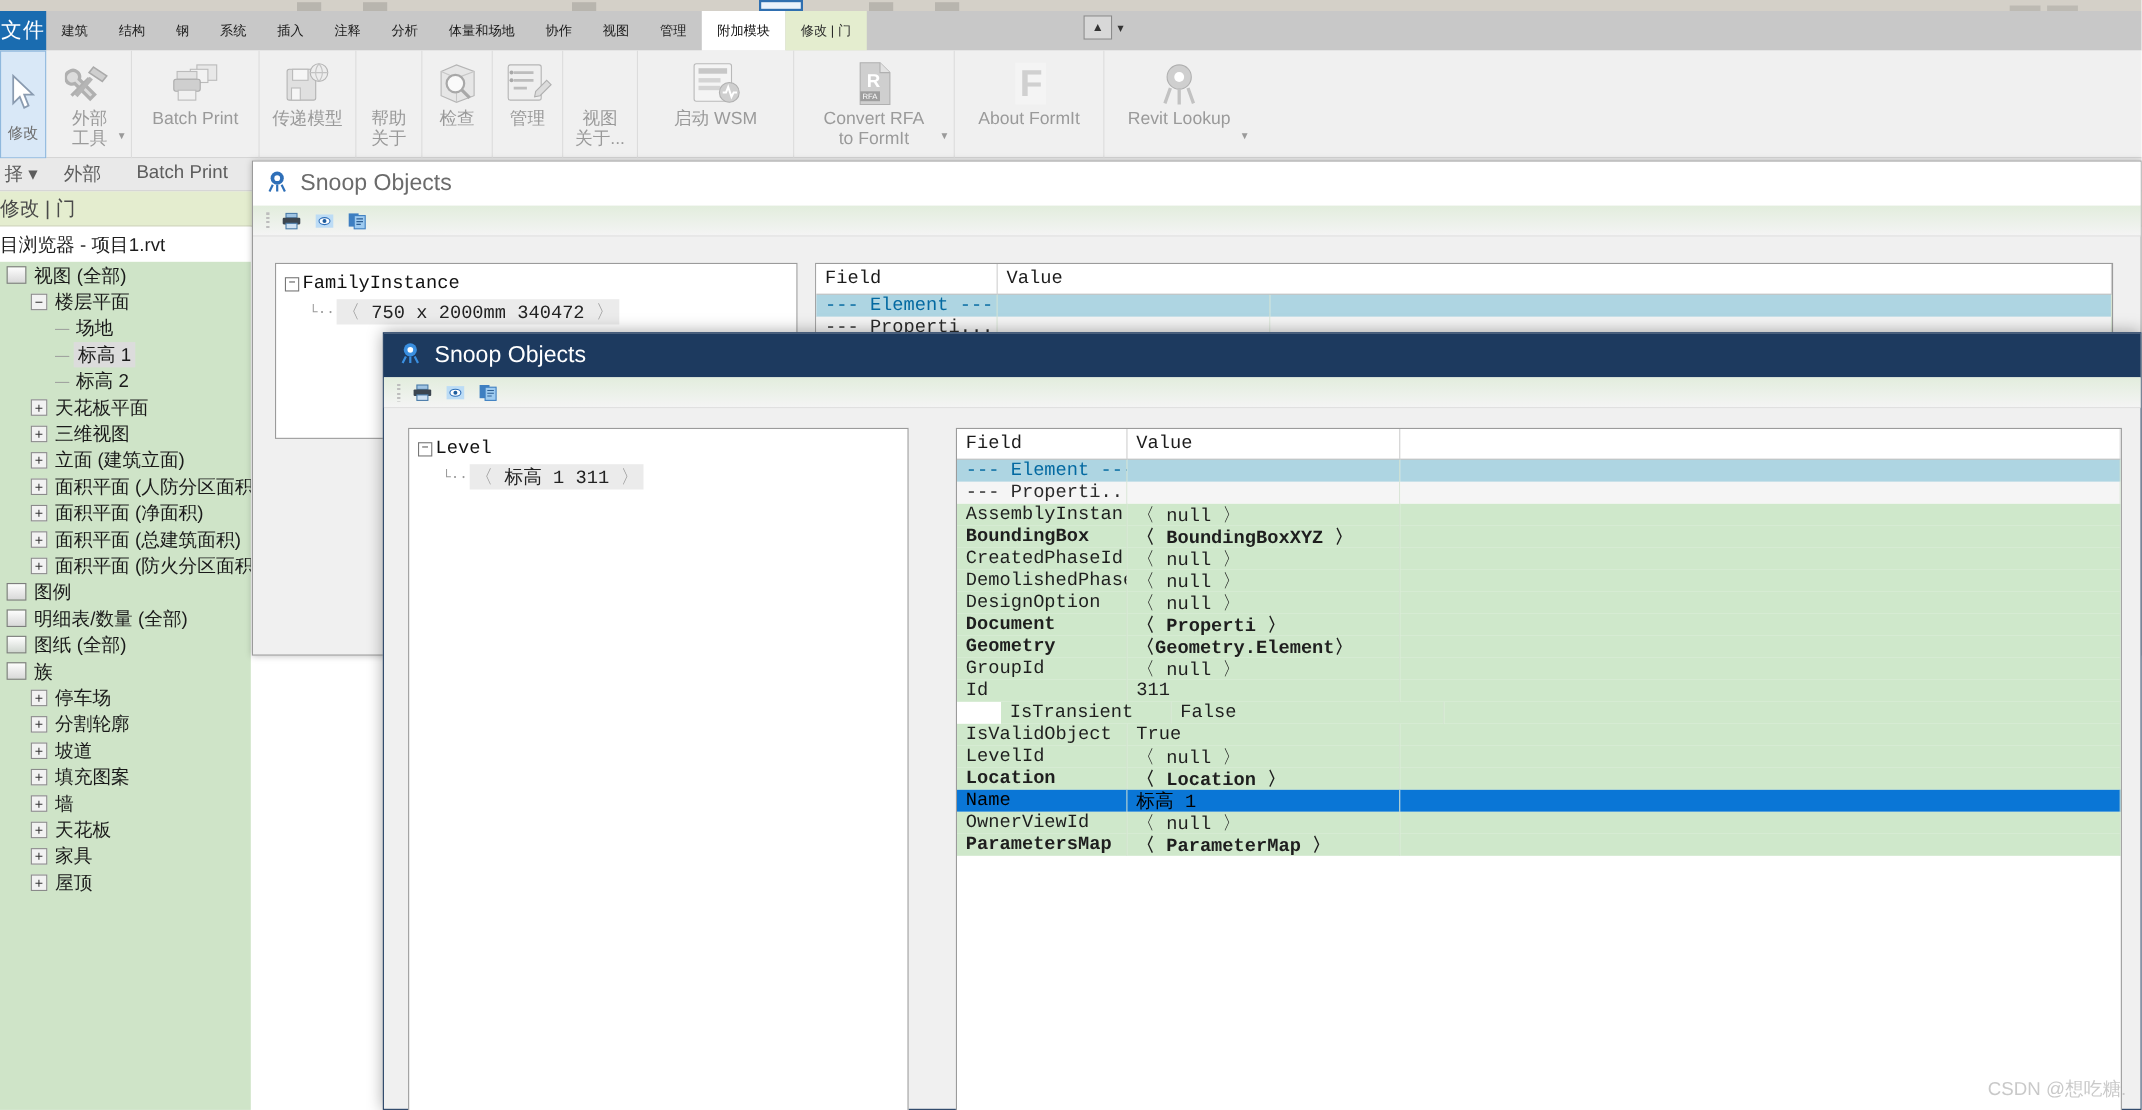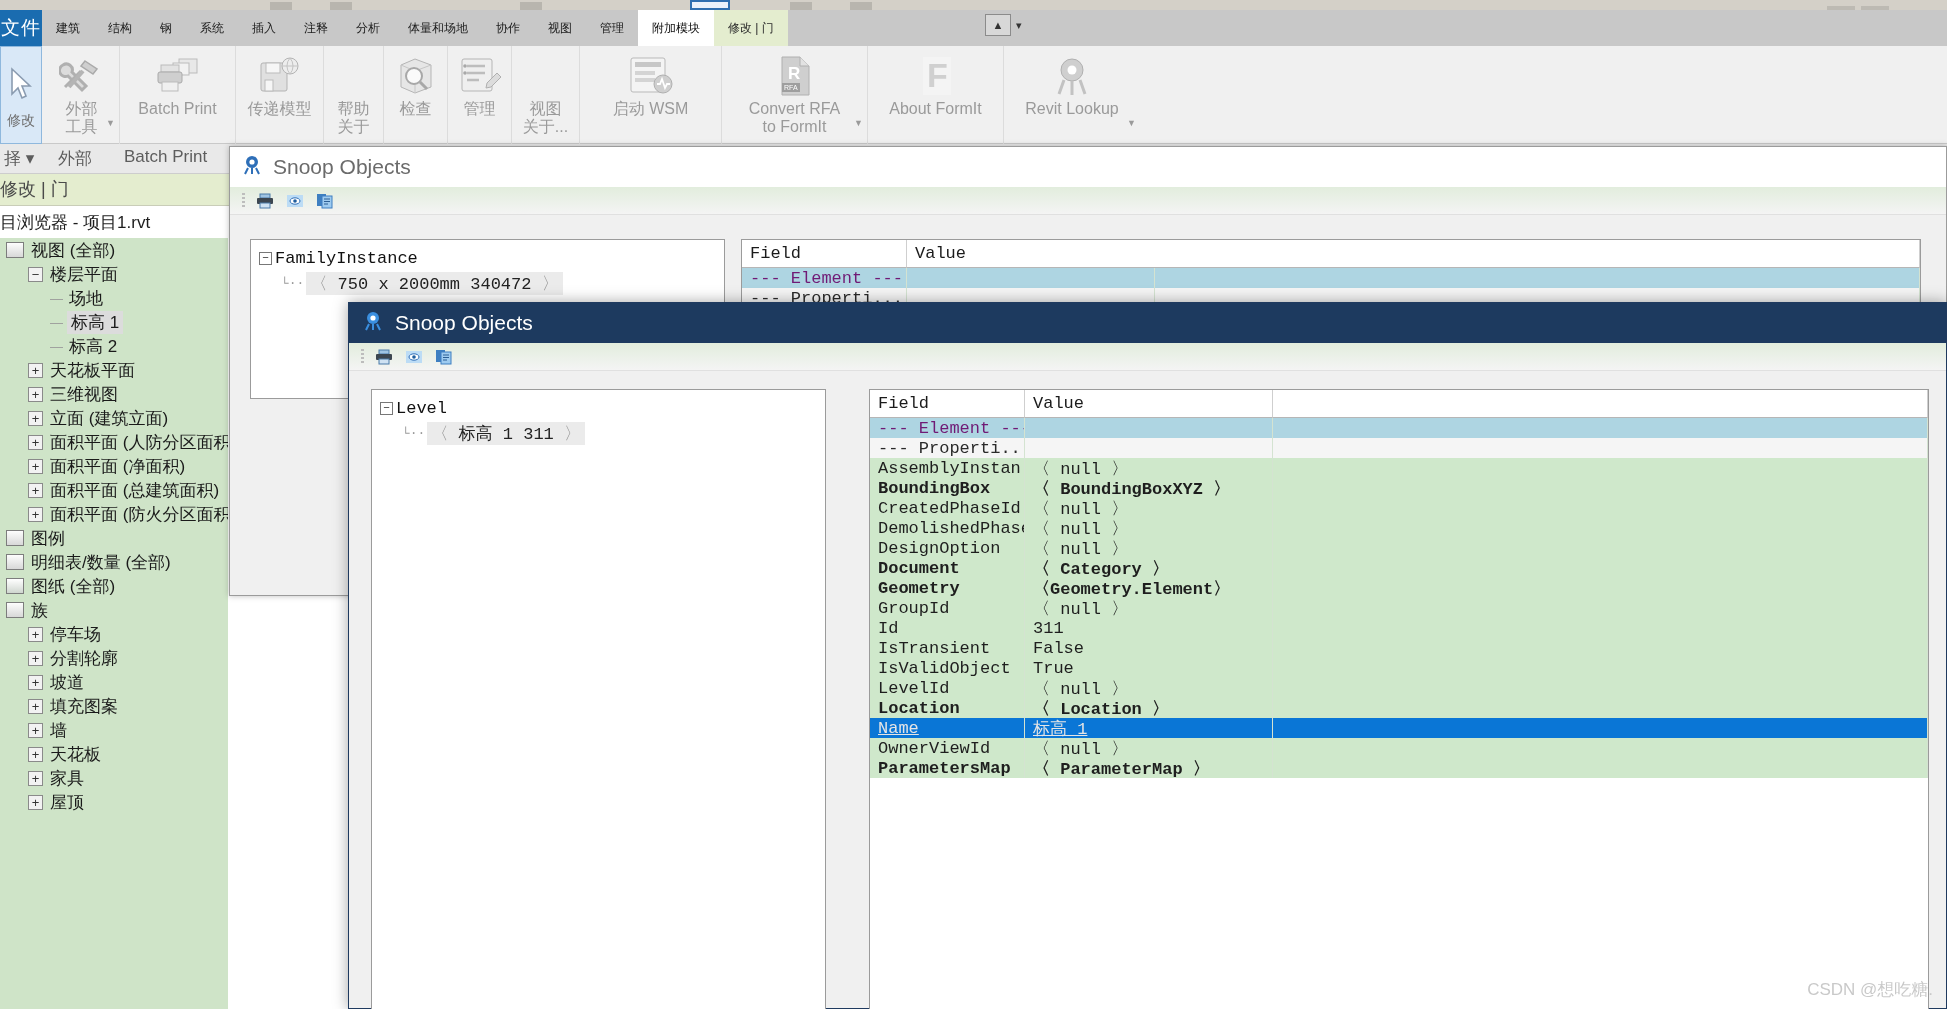--- a/index.html
+++ b/index.html
@@ -196,24 +196,24 @@
   .grid .hdr { display: flex; height: 28px; background: #ffffff; }
   .grid .hdr div {
     border-right: 1px solid #cfcfcf; border-bottom: 1px solid #b6b6b6;
     padding-left: 8px; display: flex; align-items: center; color: #1b1b1b;
   }
   .grid .row { display: flex; height: 20px; }
   .grid .row > div {
     padding-left: 8px; display: flex; align-items: center;
     border-right: 1px solid #d4e3d1; white-space: nowrap; overflow: hidden;
   }
-  .grid .row.sep-el > div { background: #aed5e2; color: #701a75; }
+  .grid .row.sep-el > div { background: #aed5e2; color: #0369a1; }
   .grid .row.sep-pr > div { background: #f5f5f5; color: #2a2a2a; }
   .grid .row.normal > div { background: #cfe8cb; color: #1e1e1e; }
-  .grid .row.sel > div { background: #0a76d6; color: #e5e5e5; text-decoration: underline; }
+  .grid .row.sel > div { background: #0a76d6; color: #000000; }
   .grid .row .bold { font-weight: bold; }
 
   
   .dlg2 {
     position: absolute; left: 348px; top: 302px; width: 1599px; height: 707px;
     background: #f0f0f0; border: 1px solid #1f3a5f;
     box-shadow: 0 0 14px rgba(0,0,0,0.35);
   }
   .dlg2-title {
     height: 40px; background: #1d3a5f; display: flex; align-items: center;
@@ -659,40 +659,40 @@
               <div style="width: 248px;">〈 null 〉</div>
               <div style="flex: 1 1 0%;"></div>
             </div>
             <div class="row normal">
               <div style="width: 155px;">DesignOption</div>
               <div style="width: 248px;">〈 null 〉</div>
               <div style="flex: 1 1 0%;"></div>
             </div>
             <div class="row normal">
               <div class="bold" style="width: 155px;">Document</div>
-              <div class="bold" style="width: 248px;">〈 Category 〉</div>
+              <div class="bold" style="width: 248px;">〈 Properti 〉</div>
               <div style="flex: 1 1 0%;"></div>
             </div>
             <div class="row normal">
               <div class="bold" style="width: 155px;">Geometry</div>
               <div class="bold" style="width: 248px;">〈Geometry.Element〉</div>
               <div style="flex: 1 1 0%;"></div>
             </div>
             <div class="row normal">
               <div style="width: 155px;">GroupId</div>
               <div style="width: 248px;">〈 null 〉</div>
               <div style="flex: 1 1 0%;"></div>
             </div>
             <div class="row normal">
               <div style="width: 155px;">Id</div>
               <div style="width: 248px;">311</div>
               <div style="flex: 1 1 0%;"></div>
             </div>
             <div class="row normal">
-              <div style="width: 155px;">IsTransient</div>
+              <div style="width: 155px; margin-left: 40px;">IsTransient</div>
               <div style="width: 248px;">False</div>
               <div style="flex: 1 1 0%;"></div>
             </div>
             <div class="row normal">
               <div style="width: 155px;">IsValidObject</div>
               <div style="width: 248px;">True</div>
               <div style="flex: 1 1 0%;"></div>
             </div>
             <div class="row normal">
               <div style="width: 155px;">LevelId</div>

